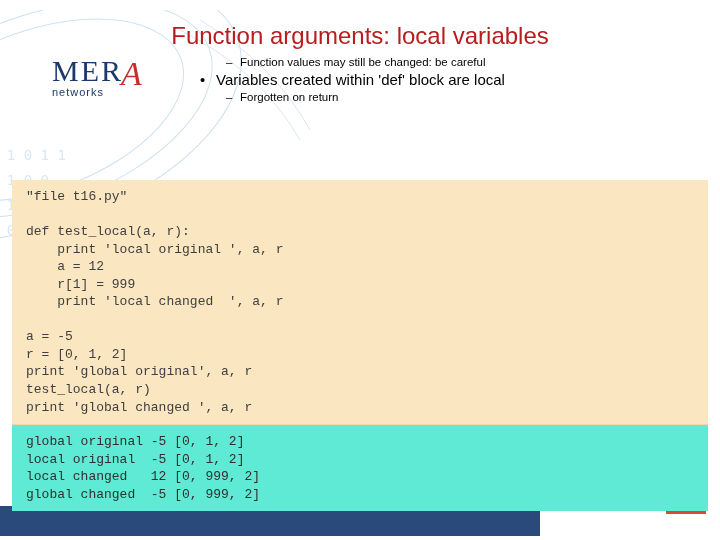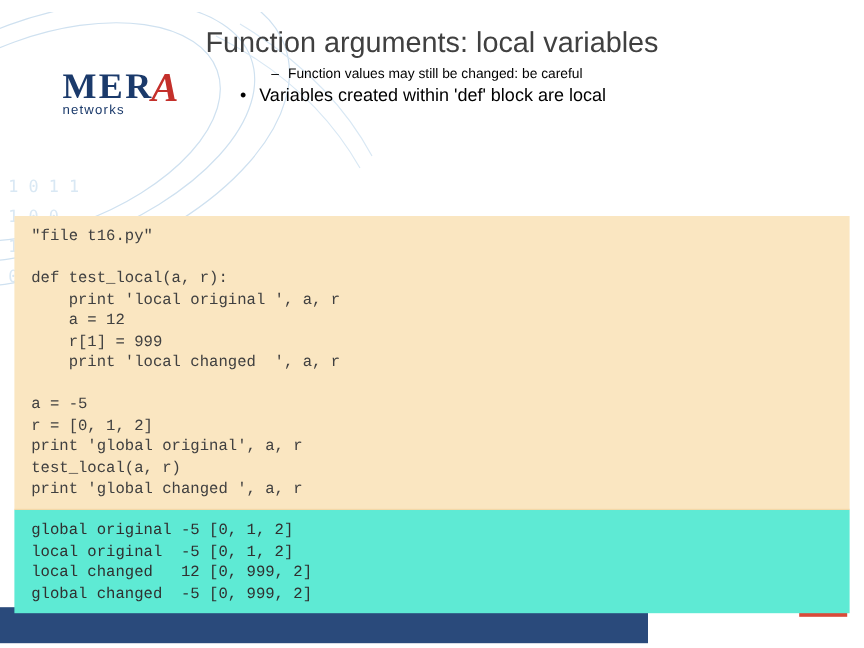--- a/index.html
+++ b/index.html
@@ -16,38 +16,38 @@
     top: 10px; left: 0;
     width: 340px; height: 280px;
     pointer-events: none;
     z-index: 0;
   }
   .bg-decoration svg { width: 100%; height: 100%; }
   .title {
     text-align: center;
     font-size: 24px;
     font-weight: 400;
-    color: #404040;
+    color: #b91c1c;
     padding-top: 22px;
     position: relative;
     z-index: 2;
   }
   .logo {
     position: absolute;
     top: 54px; left: 52px;
     z-index: 2;
   }
   .logo-mera {
     font-family: Georgia, 'Times New Roman', serif;
     font-size: 30px;
-    font-weight: bold;
+    font-weight: normal;
     color: #1b3a6b;
     letter-spacing: 2px;
     display: flex;
-    align-items: center;
+    align-items: flex-start;
   }
   .logo-mera .stylized-a {
     color: #c4302b;
     font-style: italic;
     font-size: 34px;
     position: relative;
     top: 1px;
     margin: 0 -2px;
   }
   .logo-net {
@@ -138,20 +138,21 @@
     <span>MER</span>
       <span class="stylized-a">A</span>
   </div>
   <div class="logo-net">networks</div>
 </div>
 
 <div class="content">
   <ul>
     <li class="b2">Function values may still be changed: be careful</li>
     <li class="b1">Variables created within 'def' block are local</li>
+    <li class="b2">Forgotten on return</li>
   </ul>
 </div>
 
 <div class="code-area">
   <div class="code-block code-source">"file t16.py"
 
 def test_local(a, r):
     print 'local original ', a, r
     a = 12
     r[1] = 999

